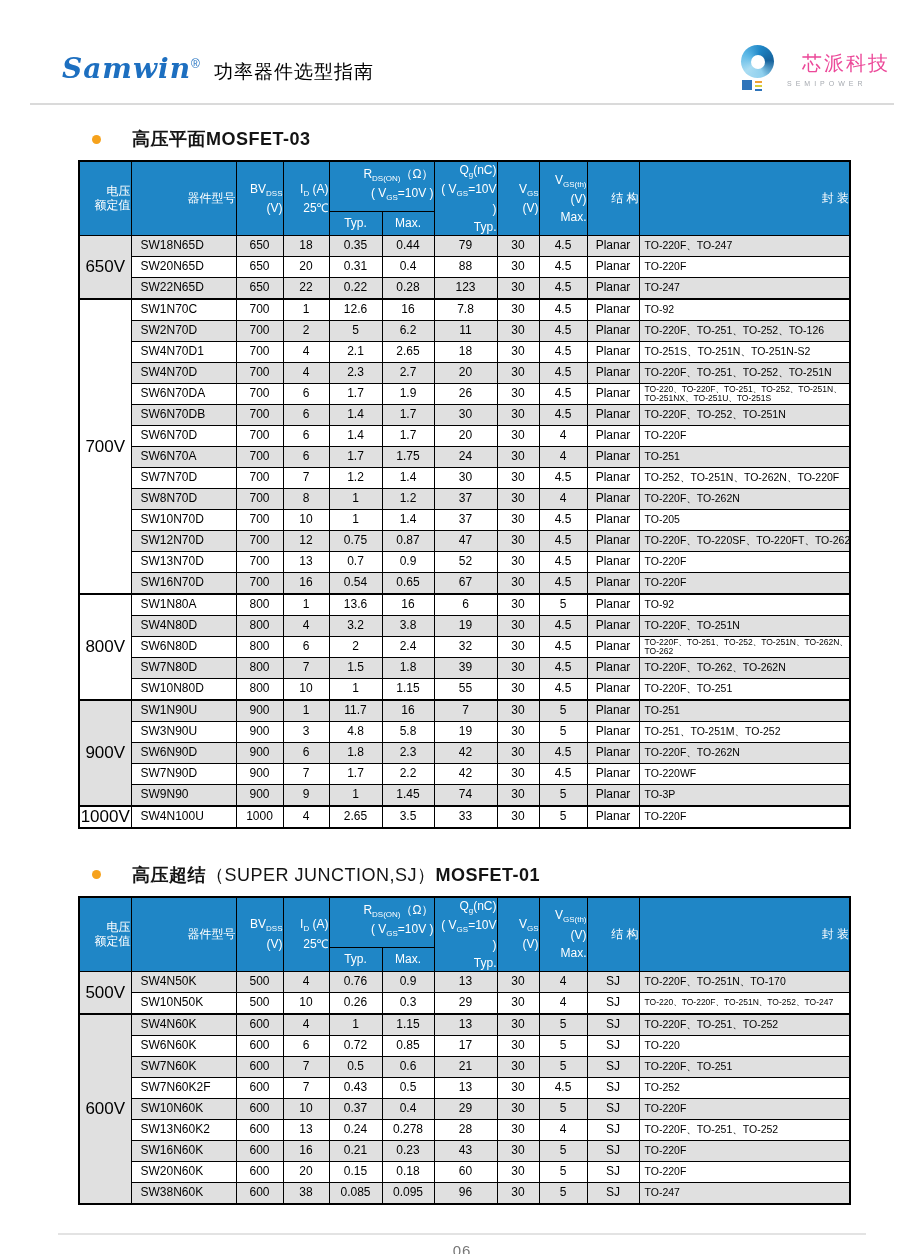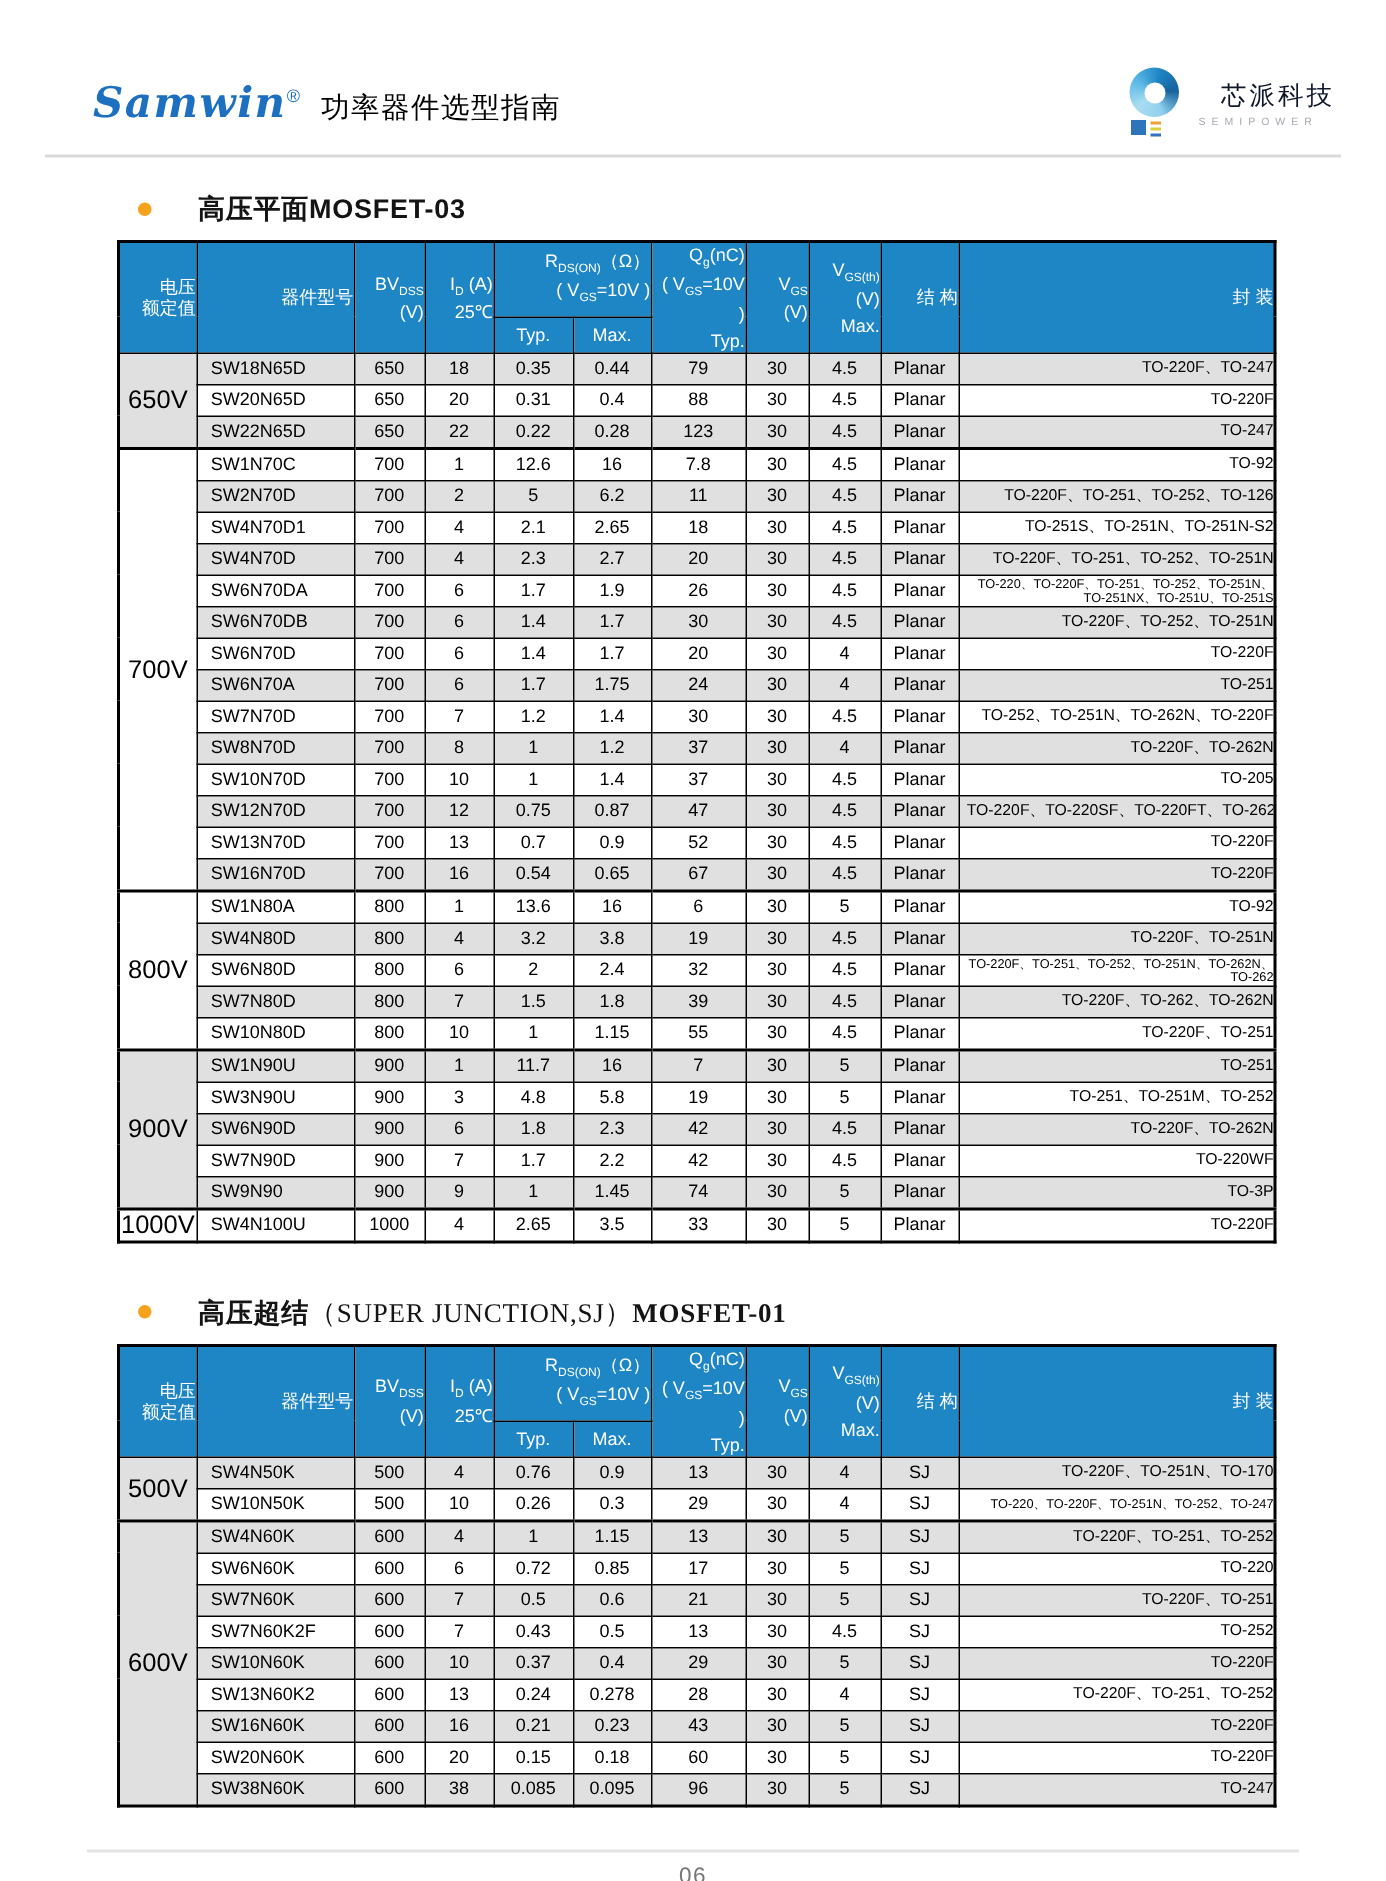--- a/index.html
+++ b/index.html
@@ -17,43 +17,43 @@
   .corp{display:flex;align-items:center;gap:9px;}
   .plogo{position:relative;width:40px;height:48px;}
   .plogo-ring{position:absolute;top:1px;left:3px;width:33px;height:33px;border-radius:50%;
     background:conic-gradient(from 230deg,#a9dcf2,#5cb8e6,#1f86c6,#16629c,#8fd0ee,#a9dcf2);}
   .plogo-hole{position:absolute;top:11px;left:13px;width:14px;height:14px;border-radius:50%;background:#fff;}
   .plogo-sq{position:absolute;left:4px;top:36px;width:10px;height:10px;background:#2e74ba;}
   .plogo-dashes{position:absolute;left:17px;top:37px;display:flex;flex-direction:column;gap:2px;}
   .dash{width:7px;height:2px;}
   .dash.d1{background:#f0a136;}.dash.d2{background:#d8cf3a;}.dash.d3{background:#2e74ba;}
   .corp-txt{display:flex;flex-direction:column;}
-  .corp-cn{font-size:17px;color:#0f172a;letter-spacing:2px;margin-left:15px;}
+  .corp-cn{font-size:20px;color:#ec4899;letter-spacing:2px;margin-left:15px;}
   .corp-en{font-size:7px;color:#a6aab0;letter-spacing:4px;margin-top:3px;}
   .top-rule{margin:11px 30px 0;border-top:2px solid #dadada;}
   
   .section-title{display:flex;align-items:center;margin:22px 0 9px 92px;gap:22px;}
-  .section-title.mt-lg{margin-top:34px;font-family:Liberation Serif, serif;}
+  .section-title.mt-lg{margin-top:34px;}
   .bullet{width:9px;height:9px;border-radius:50%;background:#f6a21c;margin-right:9px;flex:0 0 auto;}
   .title-text{font-size:18px;font-weight:bold;color:#141414;letter-spacing:0.5px;}
   .title-mid{font-weight:normal;}
   
   .mos-wrap{margin-left:78px;width:771px;}
   table.mos{border-collapse:collapse;table-layout:fixed;width:771px;border:2px solid #000;}
   table.mos th,table.mos td{border:1px solid #000;overflow:hidden;}
   table.mos thead th{background:#1f86c6;color:#fff;font-weight:normal;font-size:12px;text-align:center;padding:1px 0;}
   table.mos thead th div{line-height:14px;}
   table.mos thead th div:nth-child(3){margin-top:4px;}
   table.mos thead tr.r1 th{height:38px;text-align:right;}
   table.mos thead tr.r2 th{height:17px;}
   table.mos thead sub{font-size:8px;}
   table.mos td{font-size:12px;text-align:center;height:20px;line-height:13px;padding:0;background:#fff;}
   table.mos tr.shade td{background:#e0e0e0;}
   table.mos td.model{text-align:left;padding-left:9px;}
-  table.mos td.pkg{text-align:right;padding-left:5px;font-size:10.5px;white-space:nowrap;}
+  table.mos td.pkg{text-align:left;padding-left:5px;font-size:10.5px;white-space:nowrap;}
   table.mos td.pkg.s{font-size:8.5px;line-height:9px;white-space:normal;}
   table.mos td.vcell{background:#fff;text-align:center;font-size:17px;}
   table.mos tr.grp td{border-top:2px solid #000;}
   
   .foot-rule{margin:28px 58px 0;border-top:2px solid #e3e3e3;}
   .page-num{text-align:center;font-size:15px;color:#767676;margin-top:7px;letter-spacing:1px;}
 </style>
 </head>
 <body>
 

